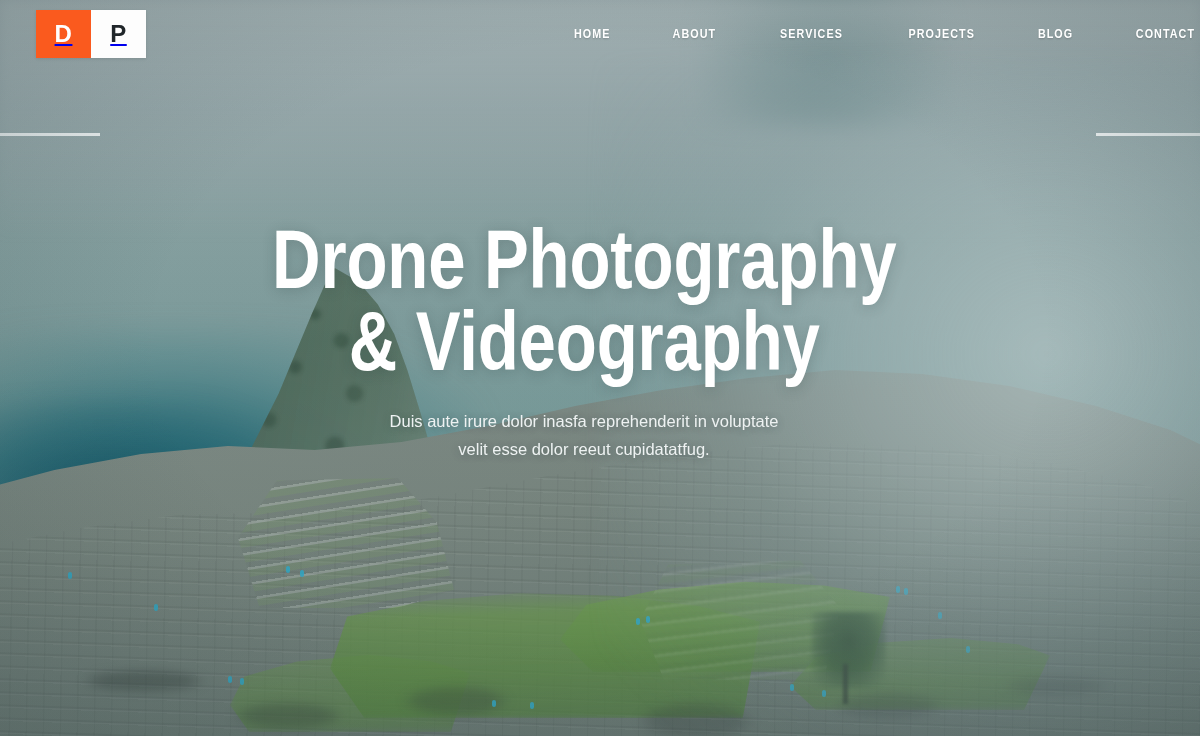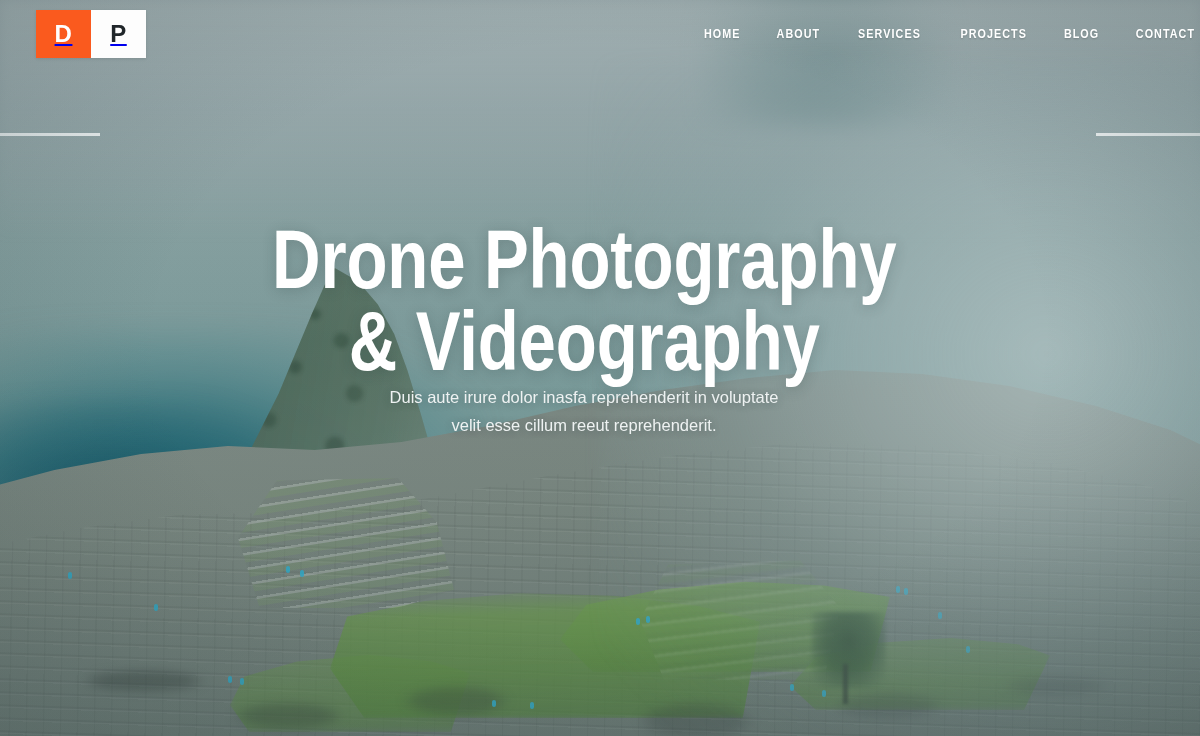--- a/index.html
+++ b/index.html
@@ -264,21 +264,21 @@
   .logo-sq {
     width:55px; height:48px;
     display:flex; align-items:center; justify-content:center;
     font-size:24px; font-weight:700; letter-spacing:0.5px;
     font-family:"Liberation Sans","DejaVu Sans",sans-serif;
   }
   .logo-a { background:#fa5a1e; color:#ffffff; }
   .logo-b { background:#fdfdfd; color:#20262a; }
 
   .nav {
-    display:flex; align-items:center; gap:29px;
+    display:flex; align-items:center; gap:55px;
     margin-left:auto;
   }
   .nav a {
     color:#ffffff; text-decoration:none;
     font-size:12.5px; font-weight:700;
     letter-spacing:1.25px;
     text-transform:uppercase;
     transform:scaleX(0.86);
     transform-origin:center;
     white-space:nowrap;
@@ -323,20 +323,21 @@
     color:#ffffff;
     font-size:84px; line-height:0.98;
     font-weight:700; text-align:center;
     letter-spacing:-0.2px;
     transform:scaleX(0.80); transform-origin:center top;
     text-shadow:0 2px 16px rgba(30,50,52,0.22);
     white-space:nowrap;
   }
   .hero-title .l2 { display:block; }
   .hero-sub {
+    margin-top:24px;
     color:#eef2f2; font-size:16.5px; line-height:1.72;
     text-align:center; font-weight:400;
     text-shadow:0 1px 8px rgba(30,50,52,0.30);
     max-width:470px;
   }
   .hero-cta {
     margin-top:36px;
     width:174px; height:50px;
     border:1.5px solid rgba(255,255,255,0.92);
     background:transparent;
@@ -424,18 +425,18 @@
   <div class="slider-arrow right"></div>
 
   <section class="hero">
     <h1 class="hero-title">
       <span class="l1">Drone Photography</span>
       <span class="l2">&amp; Videography</span>
     </h1>
 
     <p class="hero-sub">
       <span>Duis aute irure dolor inasfa reprehenderit in voluptate</span><br>
-      <span>velit esse cillum reeut reprehenderit.</span>
+      <span>velit esse dolor reeut cupidatatfug.</span>
     </p>
 
   </section>
 
 </div>
 
 </body></html>

